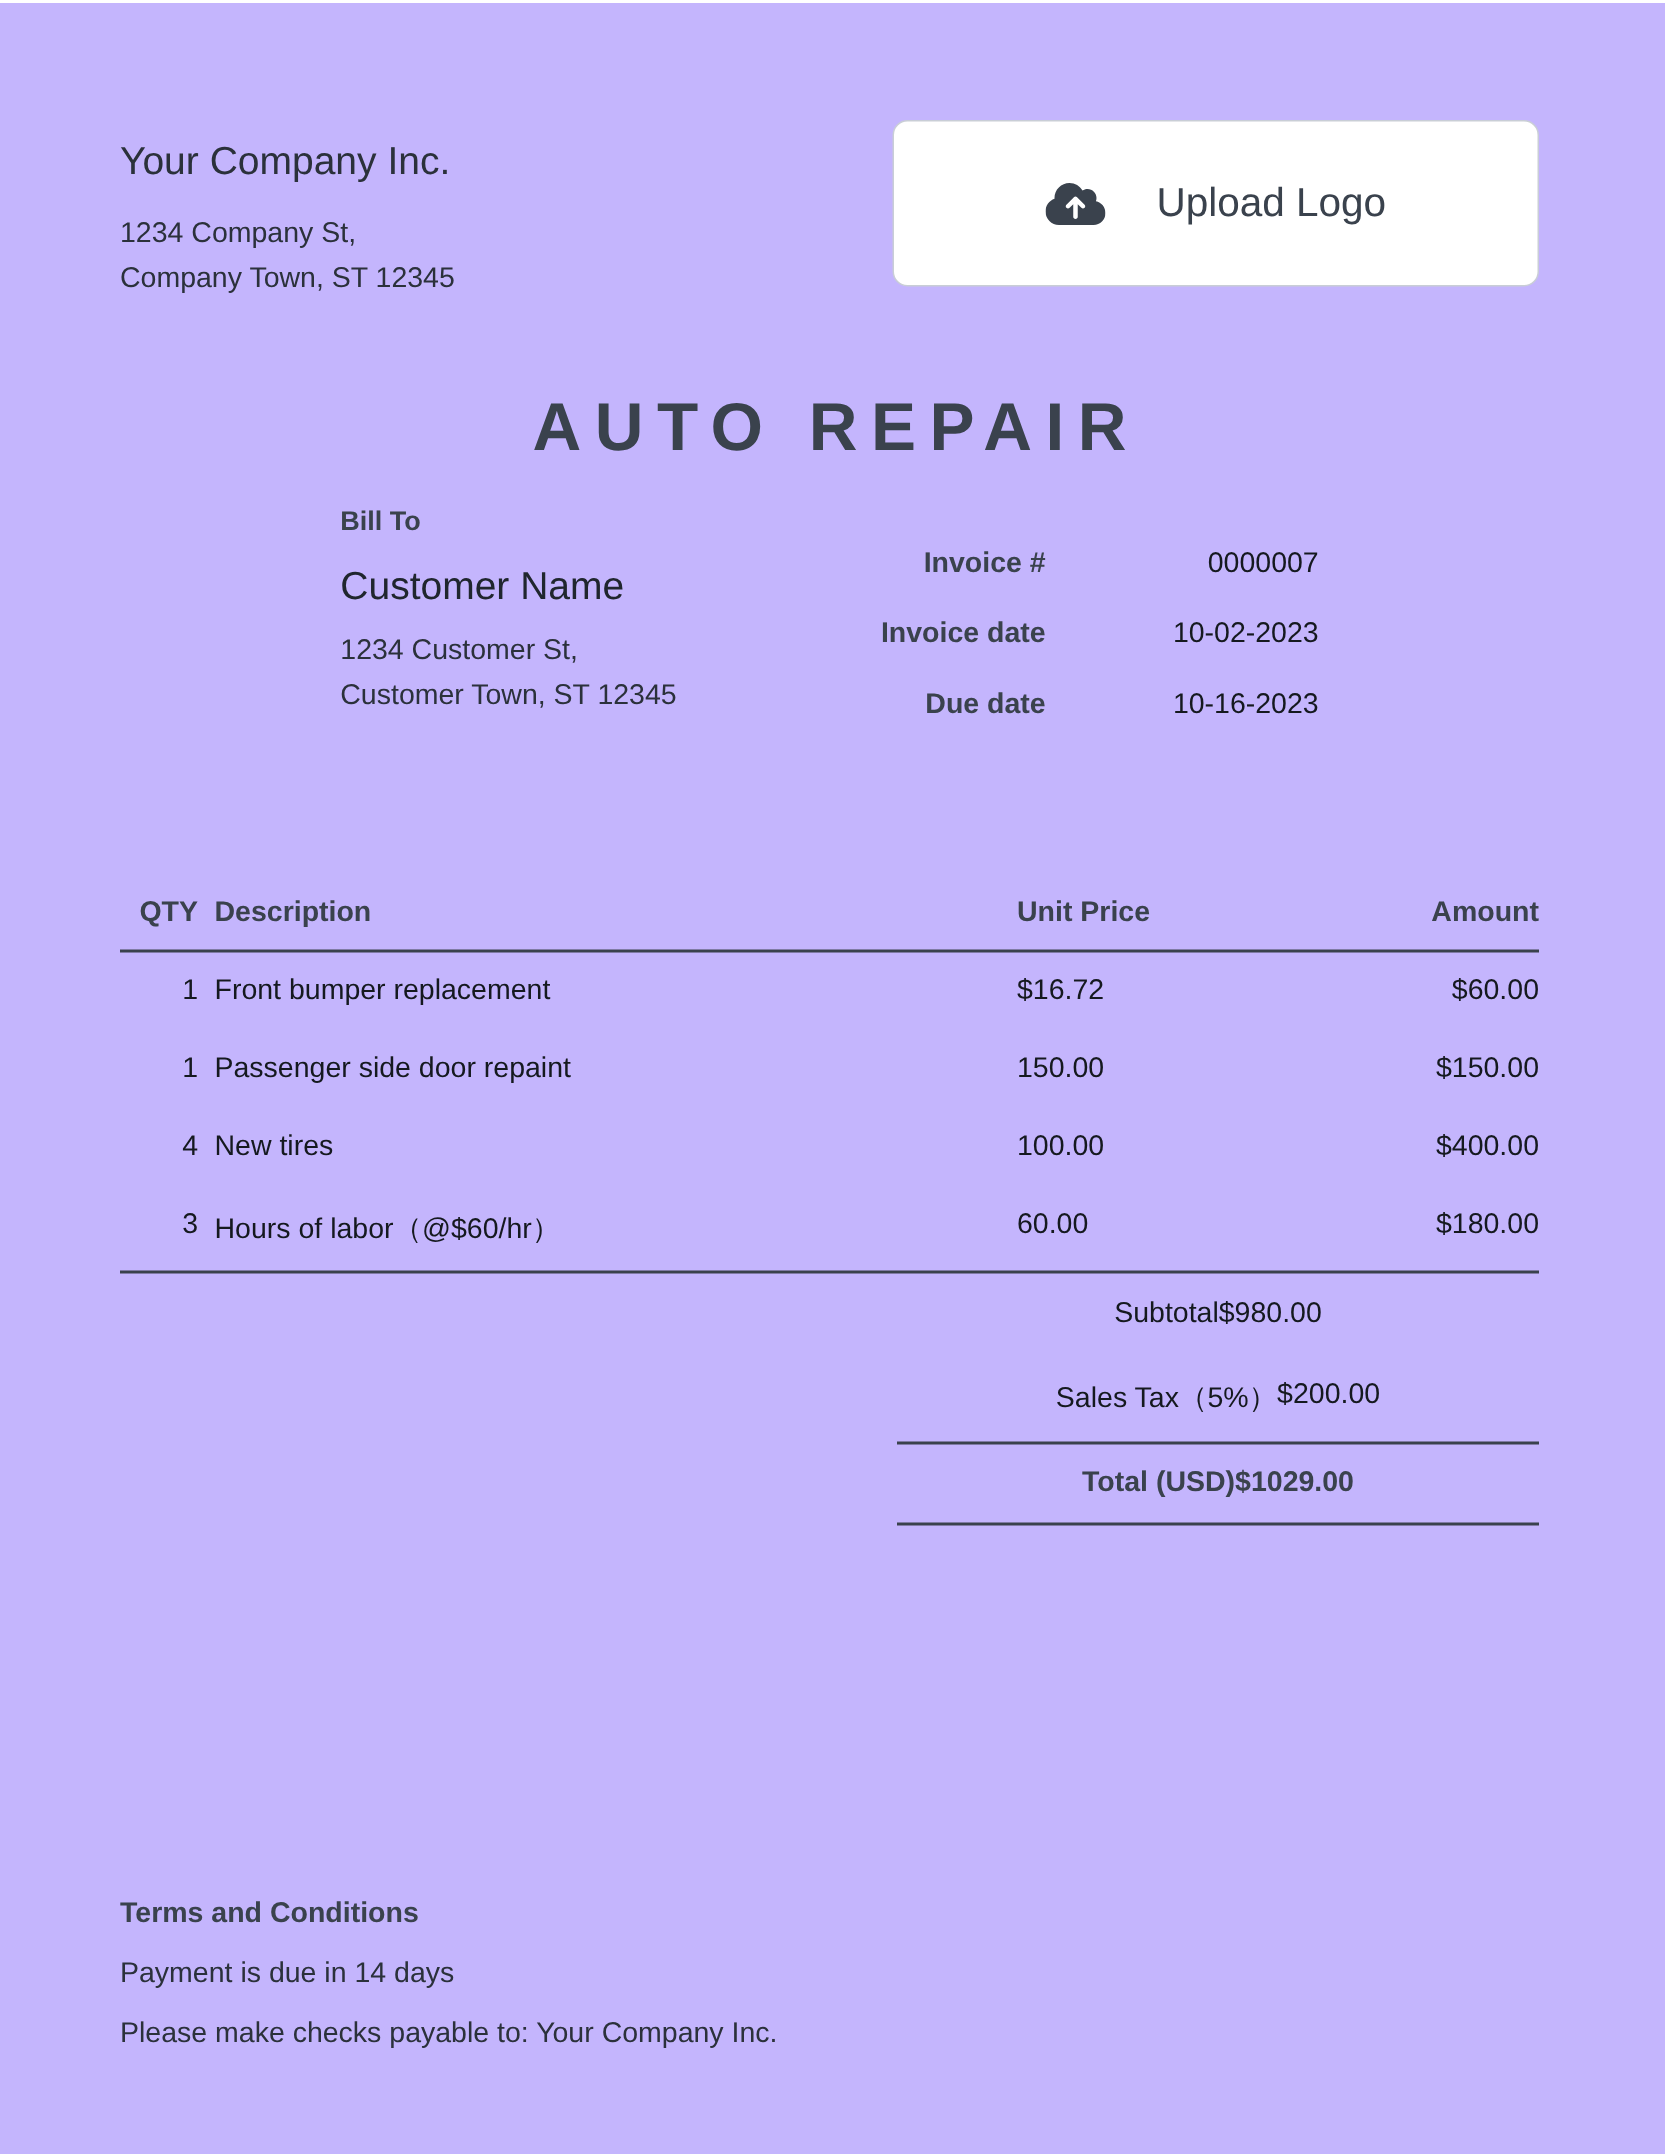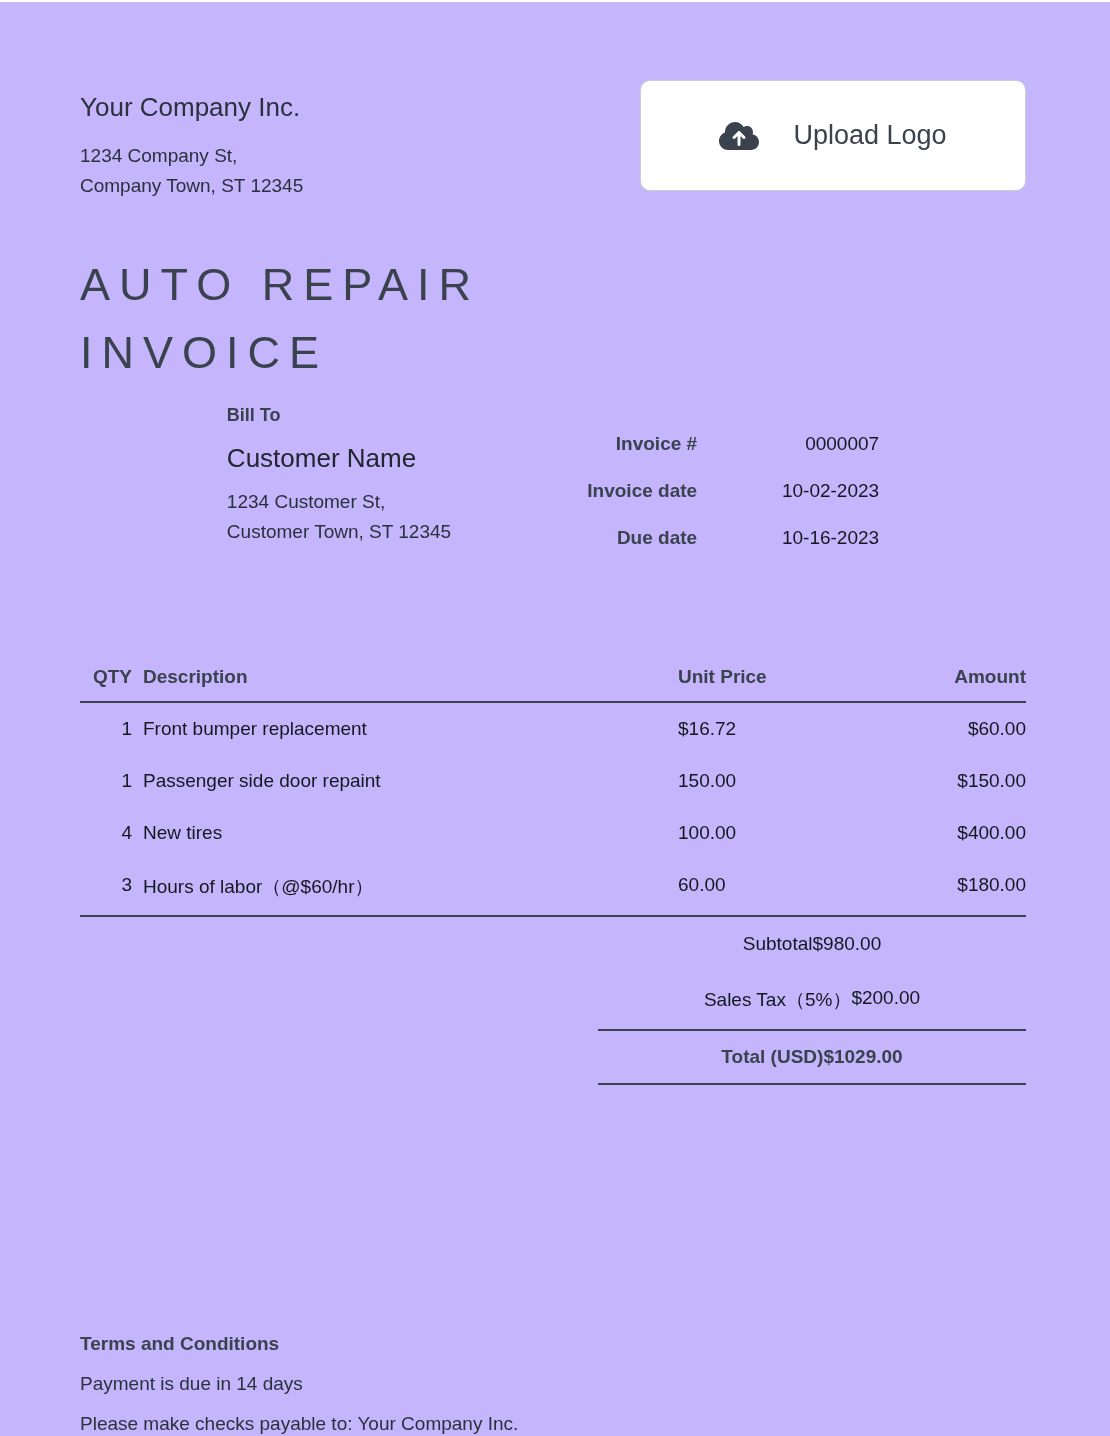--- a/index.html
+++ b/index.html
@@ -31,44 +31,44 @@
     font-size: 26px;
     color: #2b313b;
     margin-bottom: 18px;
   }
   .company-address {
     font-size: 19px;
     line-height: 30px;
     color: #2b313b;
   }
   .upload-btn {
-    width: 386px;
+    width: 431px;
     height: 111px;
     background: #ffffff;
     border: 1px solid #c9ced6;
     border-radius: 10px;
     display: flex;
     align-items: center;
     justify-content: center;
     gap: 34px;
     cursor: pointer;
     font-family: "Liberation Sans", sans-serif;
   }
   .upload-icon { display: inline-flex; }
   .upload-label {
     font-size: 27px;
     color: #3a424d;
   }
 
   
   .doc-title {
     margin-top: 50px;
-    text-align: left;
+    text-align: center;
     font-size: 45px;
-    font-weight: 400;
+    font-weight: 700;
     letter-spacing: 9px;
     line-height: 68px;
     color: #3a424d;
   }
   .doc-title div { margin-right: -9px; }
 
   
   .mid-row {
     margin-top: 18px;
     display: flex;
@@ -190,21 +190,20 @@
           <path fill="#3a424d" d="M144 480C64.5 480 0 415.5 0 336c0-62.8 40.2-116.2 96.2-135.9c-.1-2.7-.2-5.4-.2-8.1c0-88.4 71.6-160 160-160c59.3 0 111 32.2 138.7 80.2C409.9 102 428.3 96 448 96c53 0 96 43 96 96c0 12.2-2.3 23.8-6.4 34.6C596 238.4 640 290.1 640 352c0 70.7-57.3 128-128 128H144z"></path>
           <path fill="#ffffff" d="M303 183l-80 80c-9.4 9.4-9.4 24.6 0 33.9s24.6 9.4 33.9 0l39-39V392c0 13.3 10.7 24 24 24s24-10.7 24-24V257.9l39 39c9.4 9.4 24.6 9.4 33.9 0s9.4-24.6 0-33.9l-80-80c-9.4-9.4-24.6-9.4-33.9 0z"></path>
         </svg>
       </span>
       <span class="upload-label">Upload Logo</span>
     </button>
   </div>
 
   <div class="doc-title">
     <div>AUTO REPAIR</div>
-    <div>INVOICE</div>
   </div>
 
   <div class="mid-row">
     <div class="bill-to">
       <div class="bill-to-label">Bill To</div>
       <div class="bill-to-name">Customer Name</div>
       <div class="bill-to-address first">1234 Customer St,</div>
       <div class="bill-to-address">Customer Town, ST 12345</div>
     </div>
     <div class="meta">

